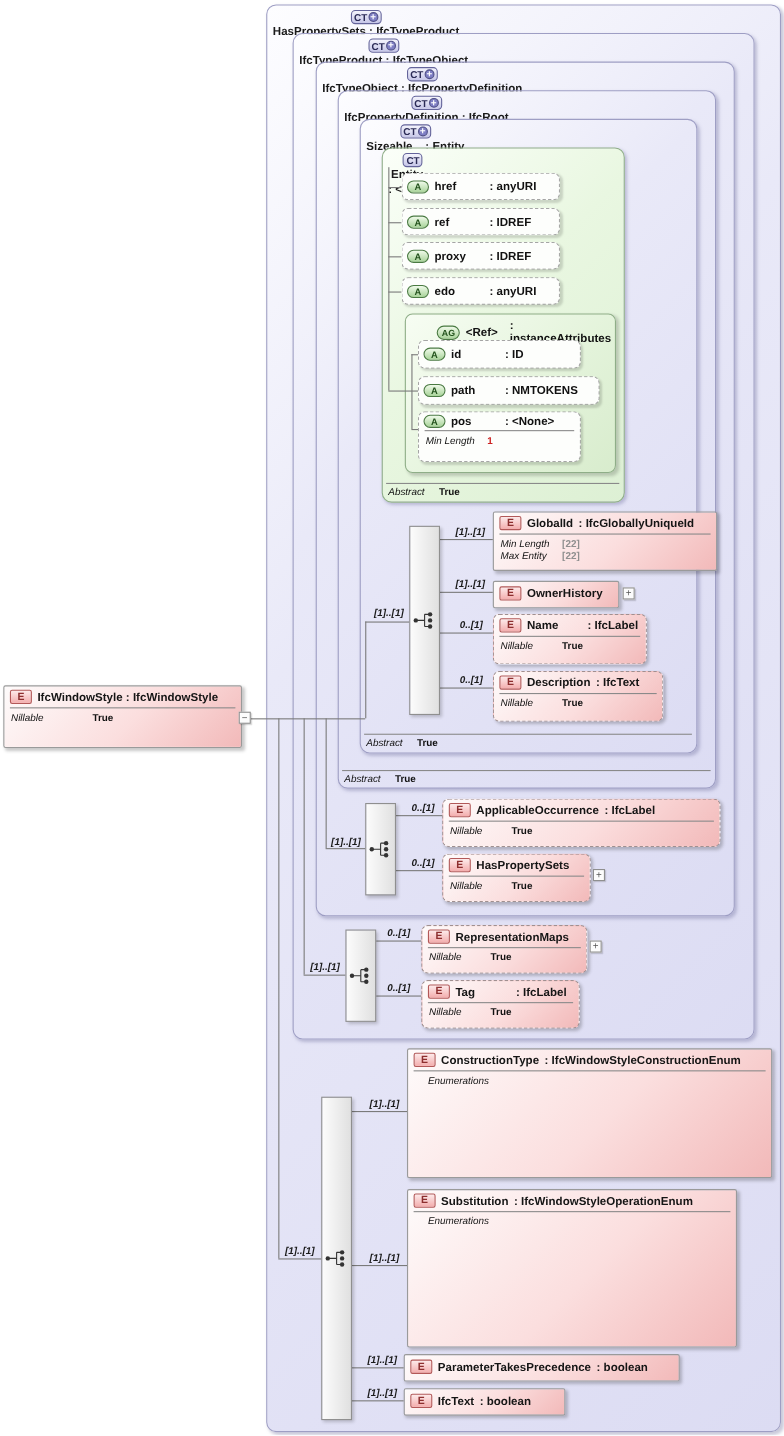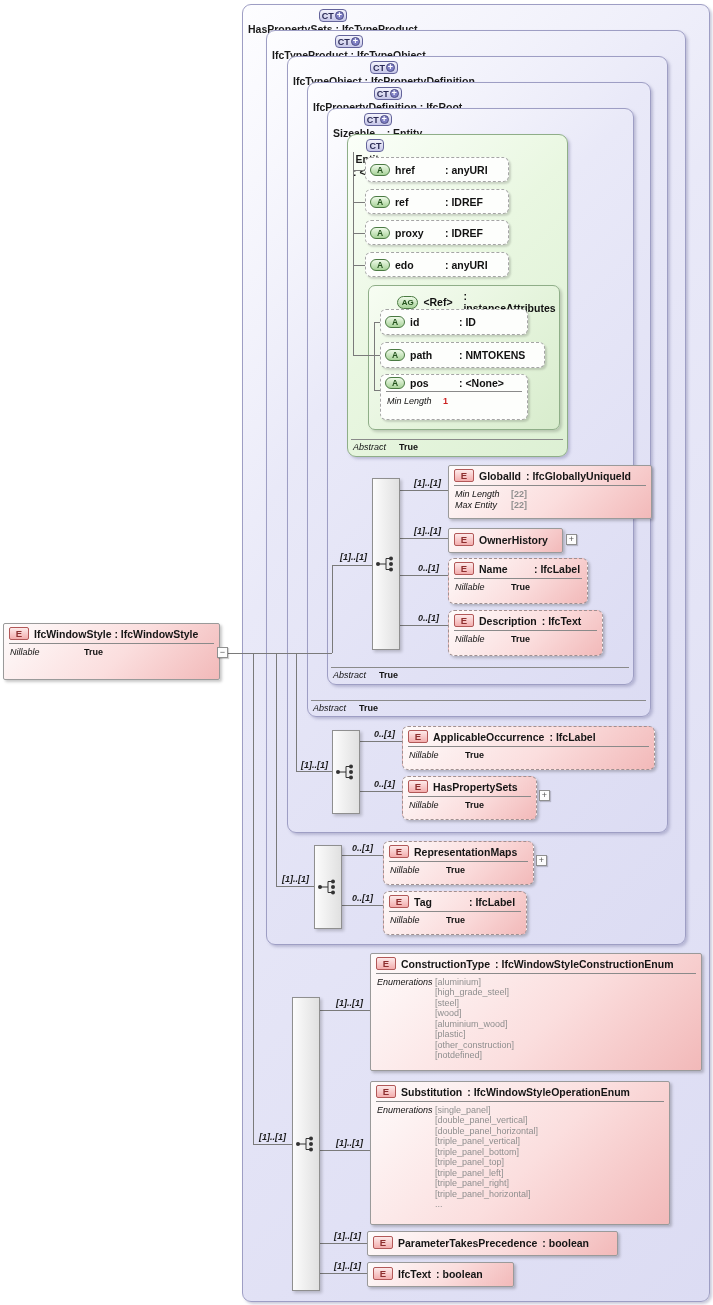--- a/index.html
+++ b/index.html
@@ -87,21 +87,21 @@
     background:linear-gradient(#fdeaea,#f3adad);
     font-size:9.5px; font-weight:bold; color:#8d2f2f;
     display:flex; align-items:center; justify-content:center;
   }
   .e-name { min-width:50px; }
   .e-name.natural { min-width:0;text-align:center; }
   .e-sep { border-top:1px solid #8a8a8a; margin:3px 5px 0 5px; }
   .prop-row { display:flex; font-size:9px; line-height:10.5px; padding:3px 6px 0 6px; }
   .prop-label { font-style:italic; width:56px; flex:none; }
   .prop-label.w74 { width:74px; }
-  .prop-label.w58 { width:58px; }
+  .prop-label.w58 { width:58px;margin-left:12px; }
   .prop-value { font-weight:bold; }
   .prop-value.gray { color:#8f8f8f; font-weight:bold; }
   .prop-value.red { color:#cc2222; font-weight:bold; }
   .enum-values { white-space:pre-line; color:#8f8f8f; font-size:9px; line-height:10.45px; }
   
   .seq-box {
     position:absolute; width:28px;
     border:1px solid #8f8f8f;
     background:linear-gradient(90deg,#fcfcfc,#e0e0e0);
     box-shadow:2px 2px 3px rgba(0,0,0,.2);
@@ -450,50 +450,32 @@
 
   <div class="e-box solid" style="left:370px;top:953px;width:332px;height:118px">
     <div class="e-header">
       <span class="e-badge">E</span>
       <span class="e-name natural">ConstructionType</span>
       <span>: IfcWindowStyleConstructionEnum</span>
     </div>
     <div class="e-sep"></div>
     <div class="prop-row">
       <span class="prop-label w58">Enumerations</span>
-      <span class="enum-values">[aluminium]
-[high_grade_steel]
-[steel]
-[wood]
-[aluminium_wood]
-[plastic]
-[other_construction]
-[notdefined]</span>
     </div>
   </div>
 
   <div class="e-box solid" style="left:370px;top:1081px;width:300px;height:144px">
     <div class="e-header">
       <span class="e-badge">E</span>
       <span class="e-name natural">Substitution</span>
       <span>: IfcWindowStyleOperationEnum</span>
     </div>
     <div class="e-sep"></div>
     <div class="prop-row">
       <span class="prop-label w58">Enumerations</span>
-      <span class="enum-values">[single_panel]
-[double_panel_vertical]
-[double_panel_horizontal]
-[triple_panel_vertical]
-[triple_panel_bottom]
-[triple_panel_top]
-[triple_panel_left]
-[triple_panel_right]
-[triple_panel_horizontal]
-...</span>
     </div>
   </div>
 
   <div class="e-box solid" style="left:367px;top:1231px;width:251px;height:25px">
     <div class="e-header" style="padding-top:4px">
       <span class="e-badge">E</span>
       <span class="e-name natural">ParameterTakesPrecedence</span>
       <span>: boolean</span>
     </div>
   </div>

